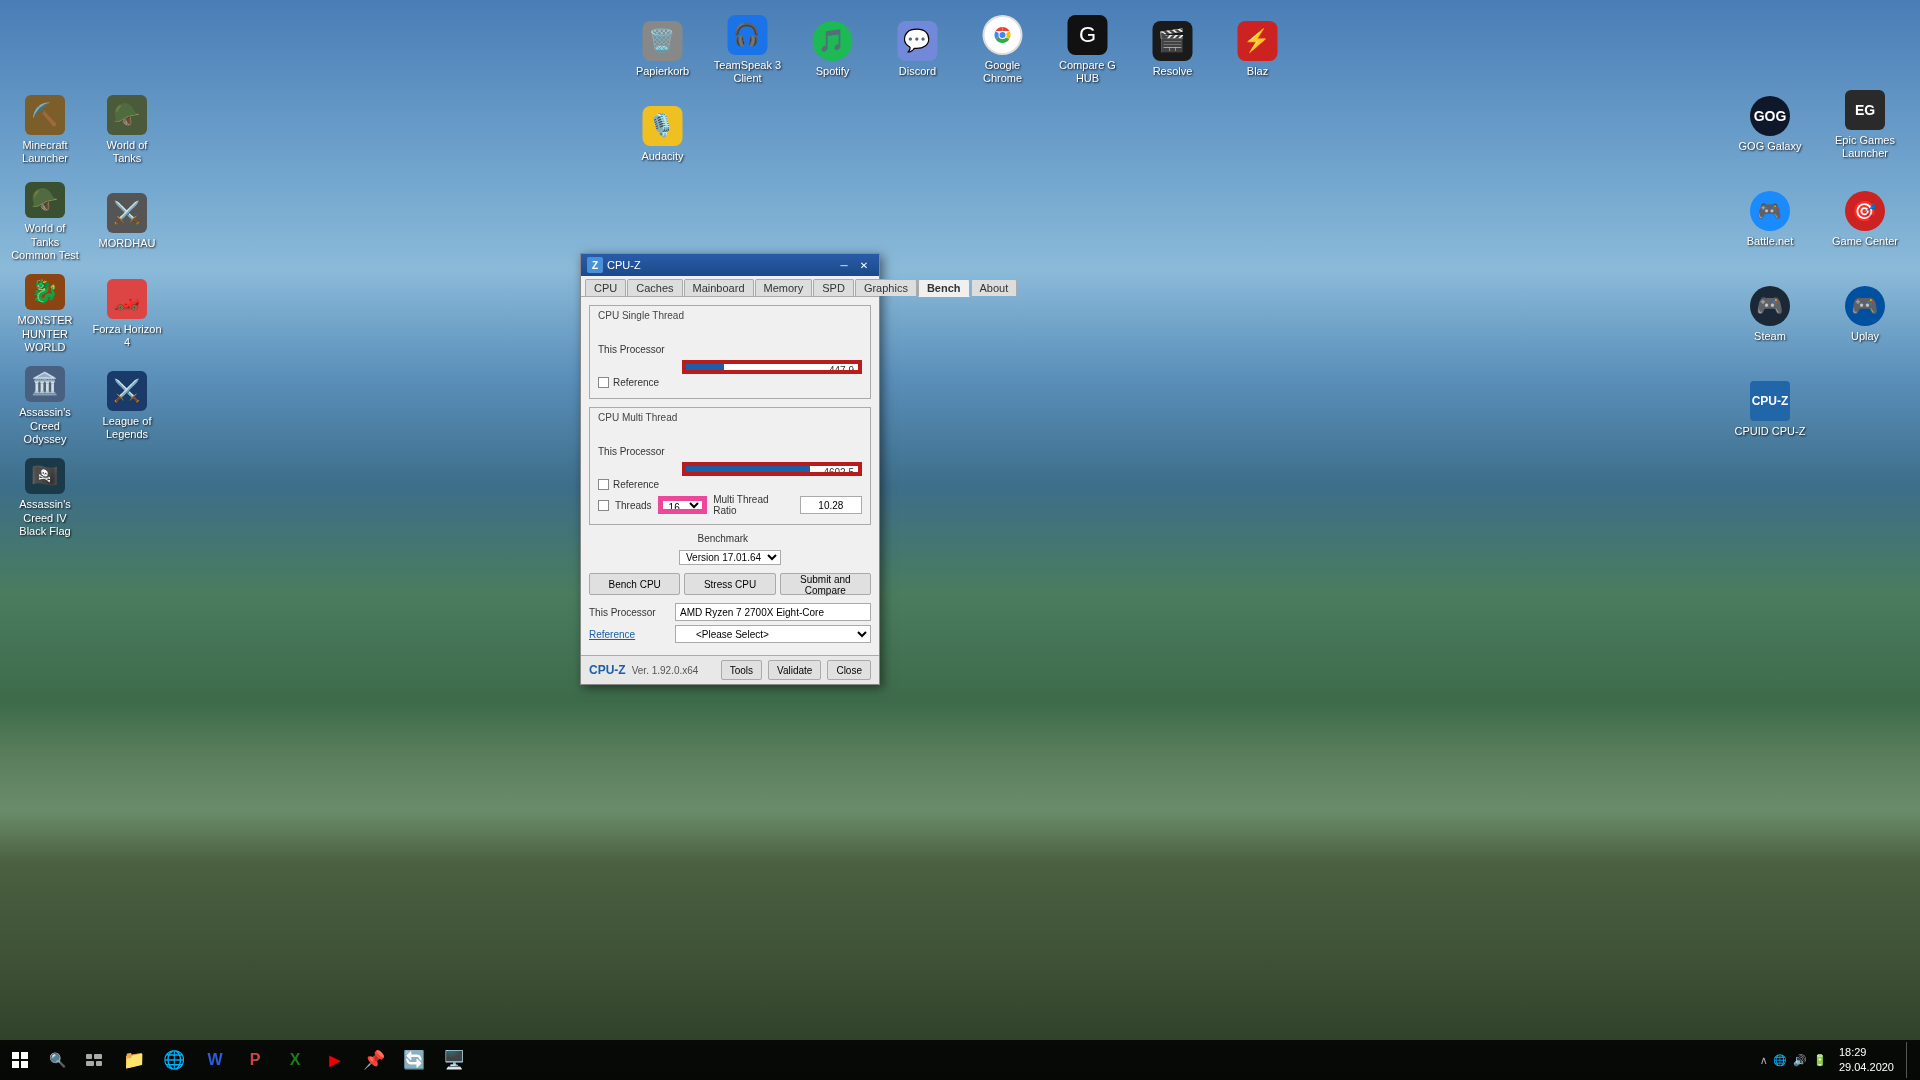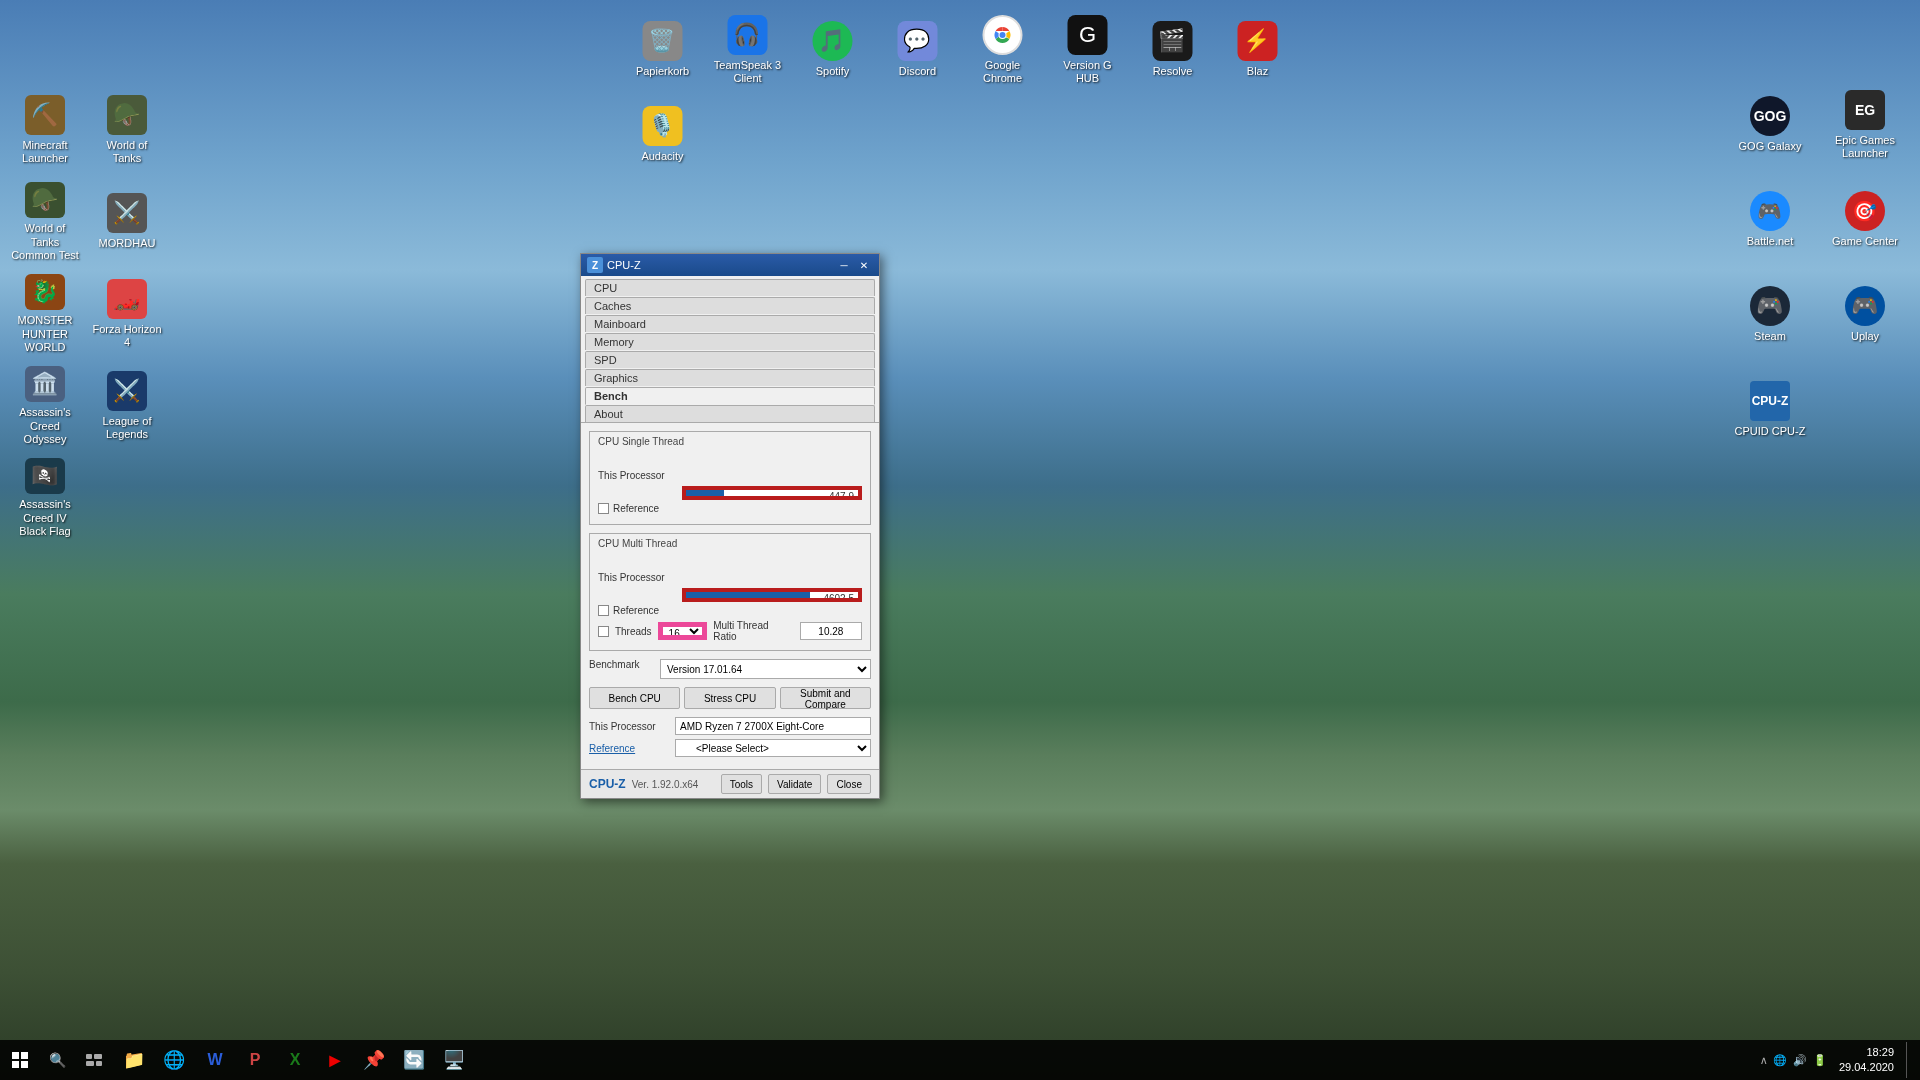--- a/index.html
+++ b/index.html
@@ -101,21 +101,21 @@
       margin-left: auto;
       display: flex;
       align-items: center;
       gap: 4px;
       padding-right: 8px;
       color: white;
       font-size: 11px;
     }
 
     .taskbar-clock {
-      text-align: right;
+      text-align: left;
       line-height: 1.4;
       padding: 0 8px;
     }
 
     .taskbar-icons {
       display: flex;
       align-items: center;
       gap: 6px;
     }
 
@@ -231,21 +231,20 @@
       cursor: pointer;
       border-radius: 2px;
     }
 
     .window-tabs {
       background: #f0f0f0;
       border-bottom: 1px solid #aaa;
       display: flex;
       padding: 3px 4px 0;
       gap: 1px;
-      flex-direction: column;
     }
 
     .tab {
       padding: 2px 8px;
       font-size: 11px;
       cursor: pointer;
       border: 1px solid #aaa;
       border-bottom: none;
       background: #ddd;
       border-radius: 2px 2px 0 0;
@@ -359,22 +358,24 @@
       height: 18px;
       border: 1px solid #aaa;
       background: white;
       font-size: 10px;
       text-align: center;
       line-height: 18px;
     }
 
     .benchmark-row {
       display: flex;
+      align-items: center;
       gap: 6px;
       margin-bottom: 8px;
+      flex-direction: column;
     }
 
     .benchmark-label {
       font-size: 10px;
       color: #333;
       width: 65px;
     }
 
     .benchmark-dropdown {
       flex: 1;
@@ -527,21 +528,21 @@
           <circle cx="14" cy="14" r="4" fill="white"></circle>
           <circle cx="14" cy="14" r="3" fill="#4285F4"></circle>
         </svg>
       </div>
       <span class="icon-label">Google Chrome</span>
     </div>
     <div class="desktop-icon">
       <div class="icon-img" style="background:#111; border-radius:8px;">
         <span style="font-size:22px; color:white;">G</span>
       </div>
-      <span class="icon-label">Version G HUB</span>
+      <span class="icon-label">Compare G HUB</span>
     </div>
     <div class="desktop-icon">
       <div class="icon-img" style="background:#1a1a1a; border-radius:8px;">
         <span style="font-size:22px;">🎬</span>
       </div>
       <span class="icon-label">Resolve</span>
     </div>
     <div class="desktop-icon">
       <div class="icon-img" style="background:#cc2222; border-radius:8px;">
         <span style="font-size:22px;">⚡</span>

